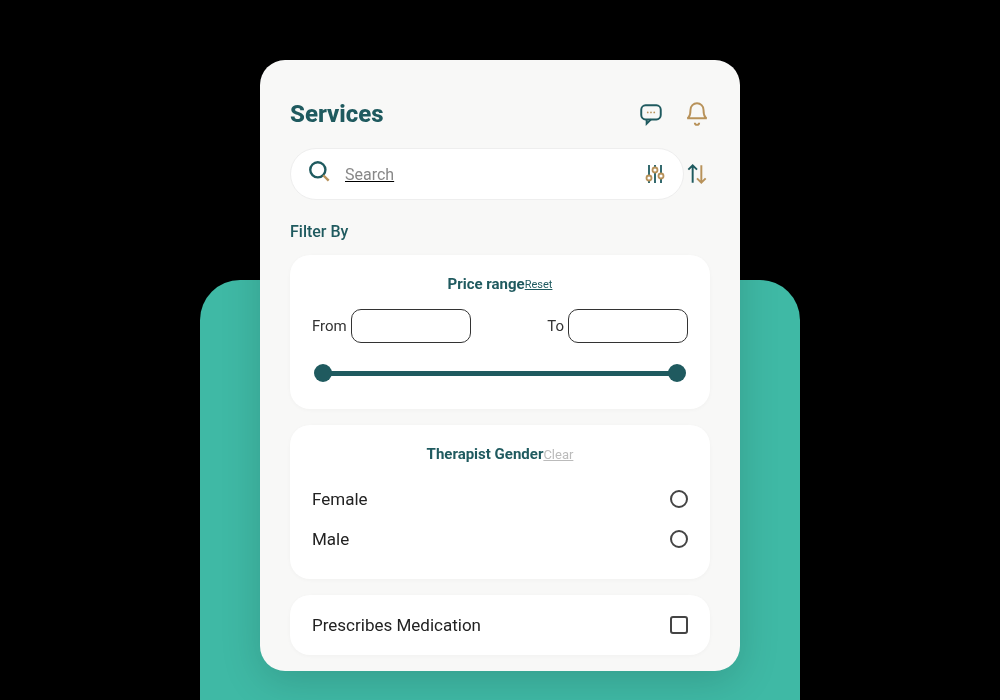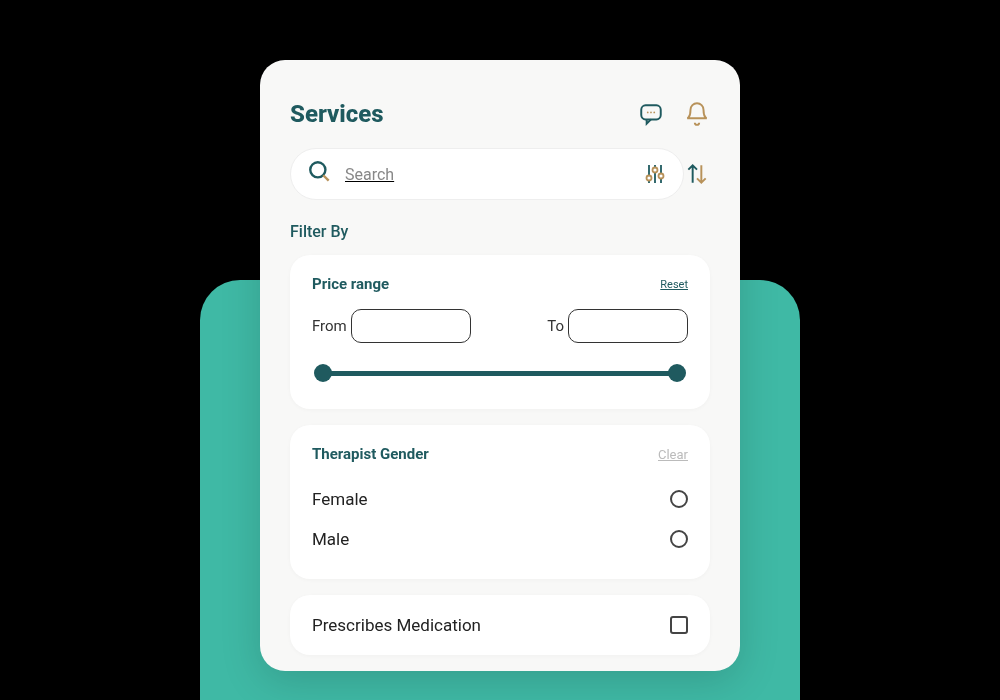--- a/index.html
+++ b/index.html
@@ -86,21 +86,21 @@
     }
     .panel {
       background: #fff;
       border-radius: 20px;
       padding: 20px 22px;
       margin-bottom: 16px;
       box-shadow: 0 1px 4px rgba(0,0,0,0.03);
     }
     .panel-header {
       display: flex;
-      justify-content: space-between;
+      justify-content: center;
       align-items: center;
       margin-bottom: 16px;
     }
     .panel-title {
       font-size: 15px;
       font-weight: 700;
       color: #1f5a5f;
     }
     .reset-link {
       font-size: 11px;

